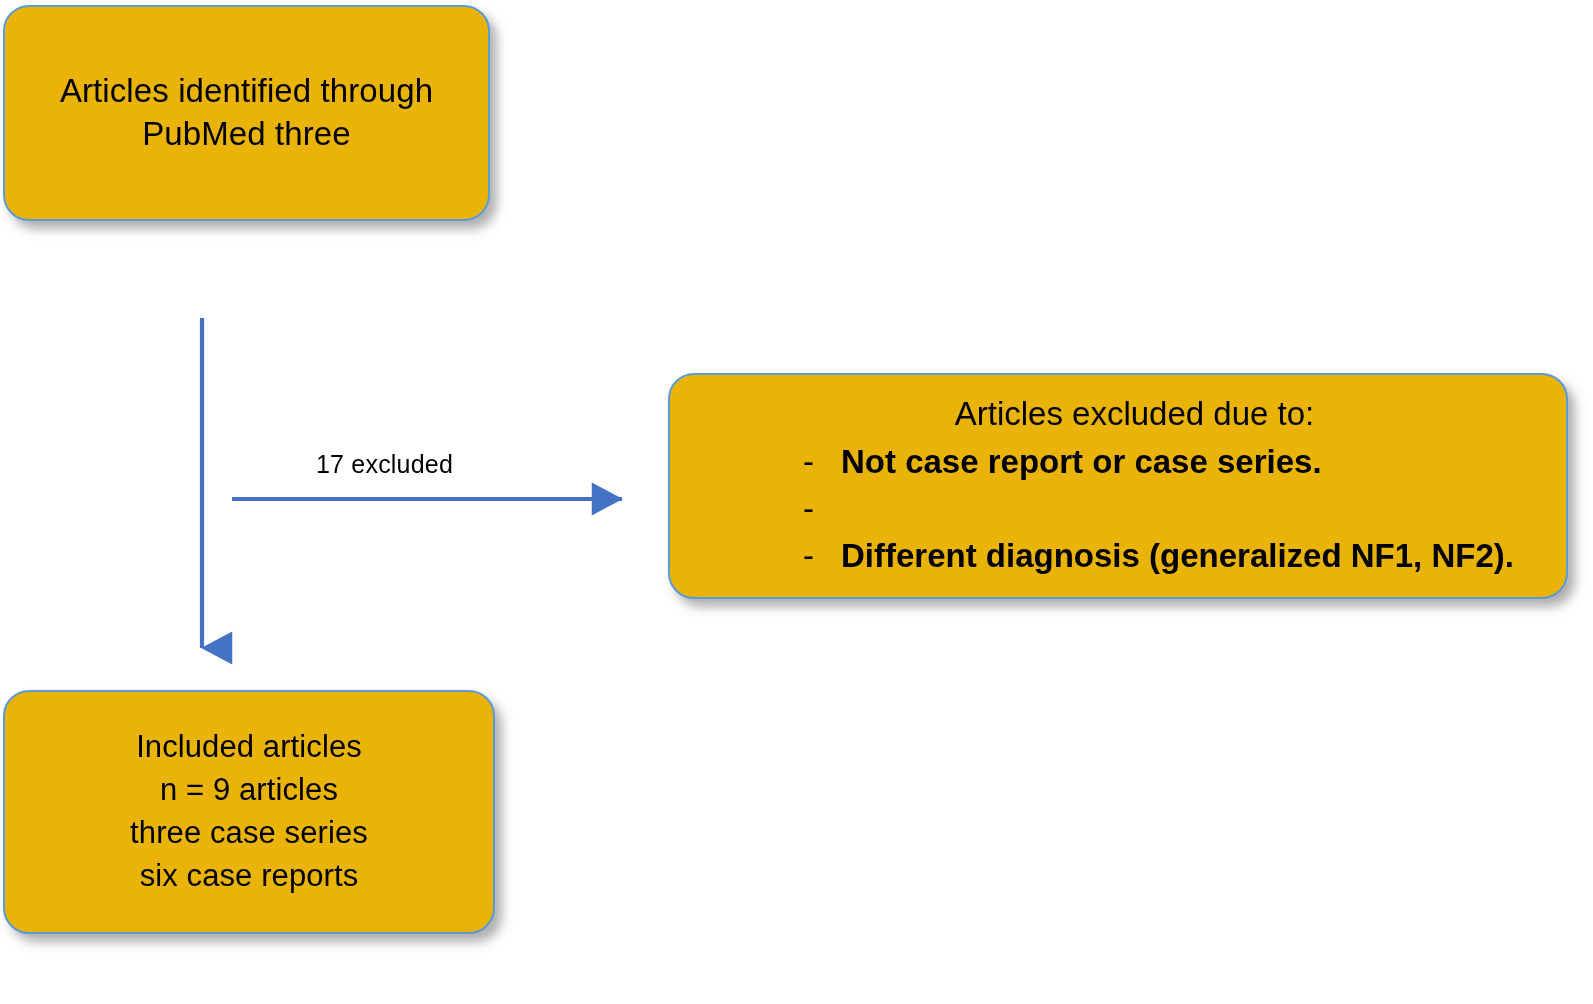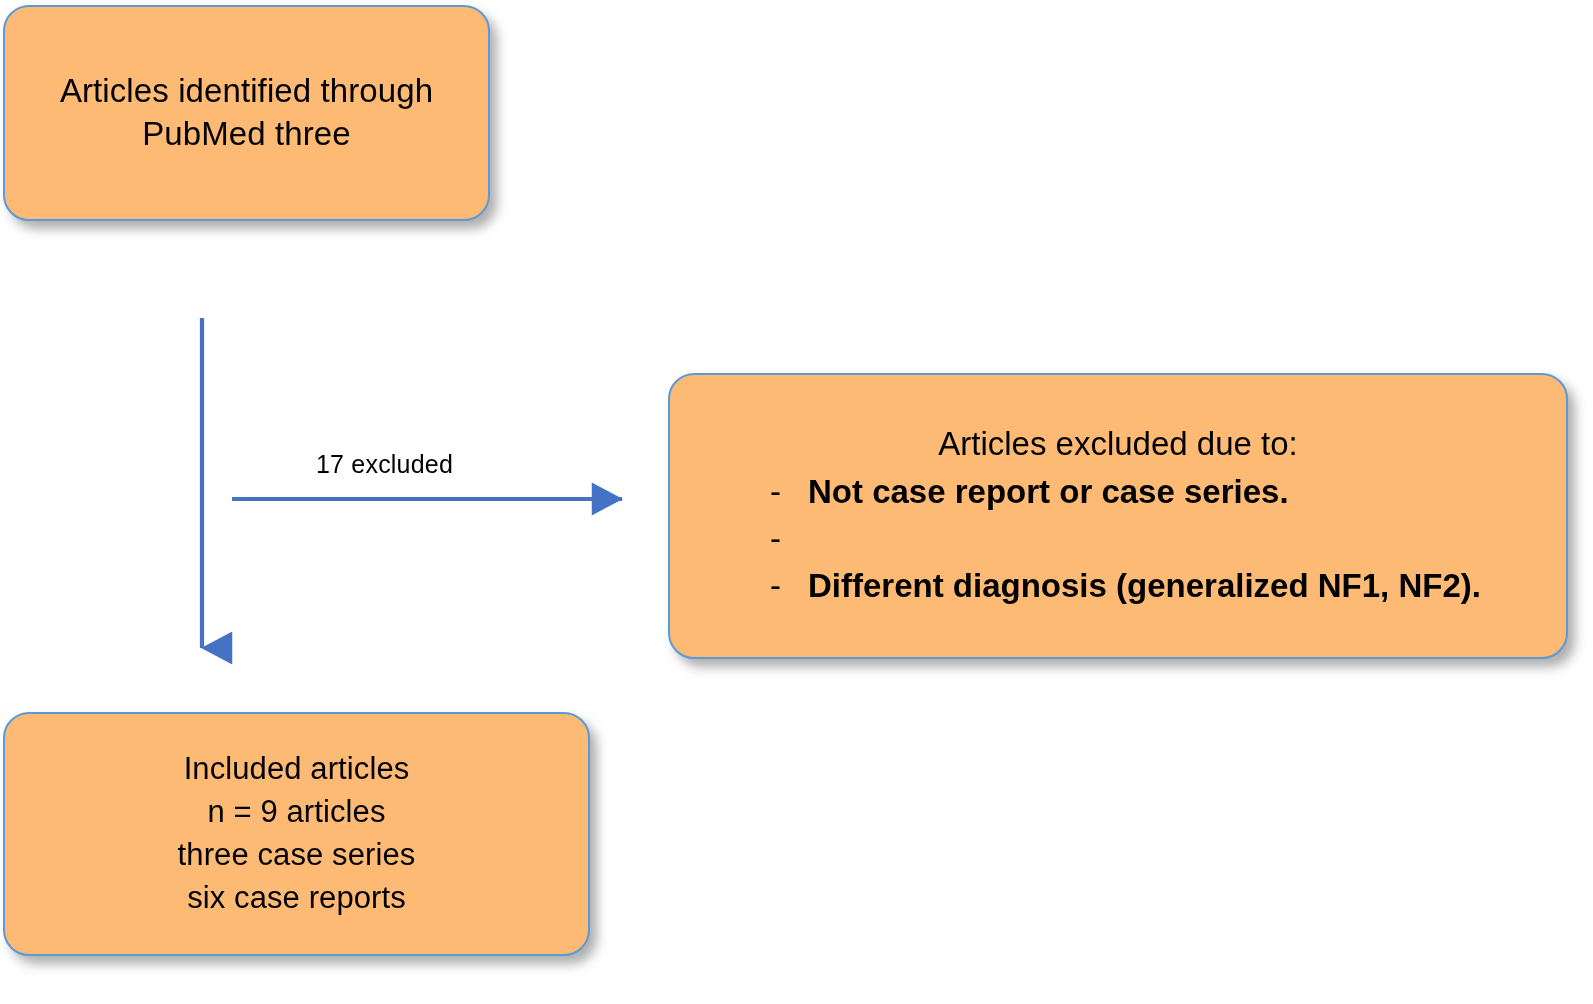--- a/index.html
+++ b/index.html
@@ -21,49 +21,50 @@
     left: 0;
     top: 0;
     width: 1593px;
     height: 1004px;
   }
 
   
   .flow-box {
     position: absolute;
     box-sizing: border-box;
-    background: #fdba74;
+    background: #eab308;
     border: 2.5px solid #5B9BD5;
     border-radius: 26px;
     box-shadow: 7px 8px 11px rgba(110, 110, 110, 0.55);
     display: flex;
     flex-direction: column;
     justify-content: center;
   }
 
   .box-identified {
     left: 3px;
     top: 5px;
     width: 487px;
     height: 216px;
     align-items: center;
   }
 
   .box-excluded {
     left: 668px;
     top: 373px;
     width: 900px;
-    height: 286px;
+    height: 226px;
     align-items: stretch;
+    padding-left: 33px;
   }
 
   .box-included {
     left: 3px;
-    top: 712px;
-    width: 587px;
+    top: 690px;
+    width: 492px;
     height: 244px;
     align-items: center;
   }
 
   
   .line {
     font-size: 33px;
     line-height: 1.30;
     text-align: center;
     white-space: pre;

